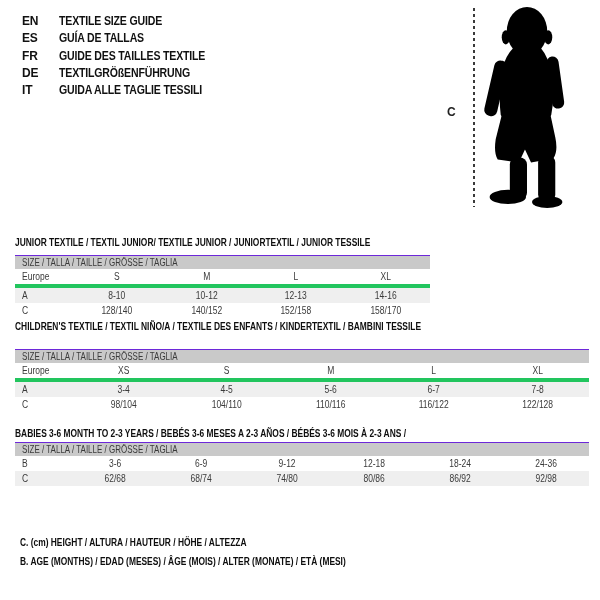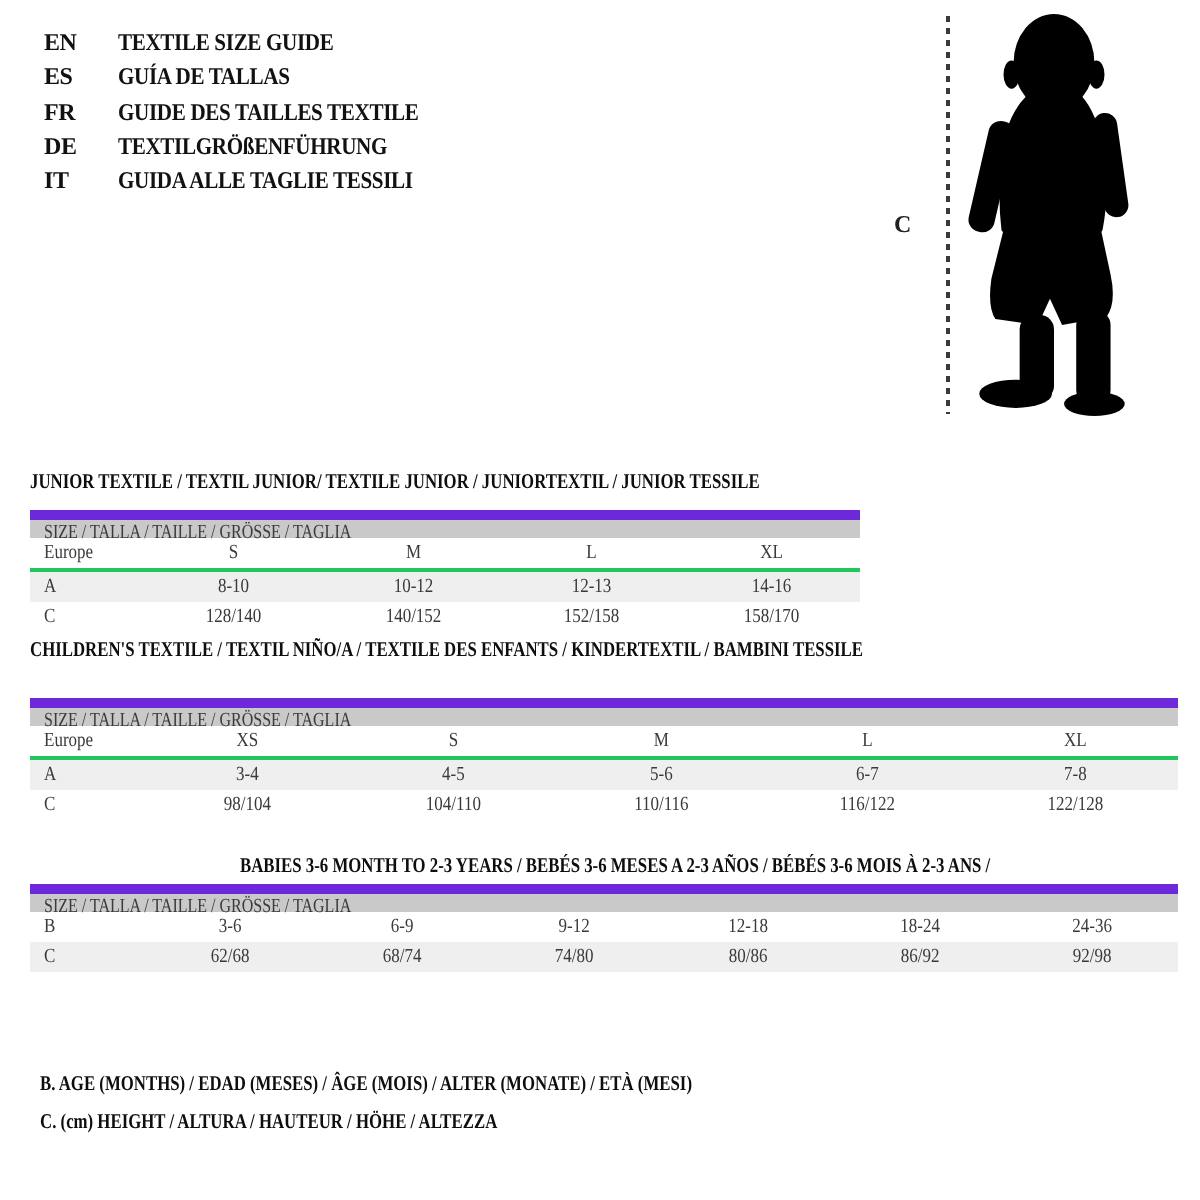--- a/index.html
+++ b/index.html
@@ -1,46 +1,46 @@
 <!DOCTYPE html>
 <html><head>
 <meta charset="utf-8">
 <style>
   html,body{margin:0;padding:0;background:#fff;}
   #sheet{
     position:relative;width:600px;height:600px;background:#ffffff;overflow:hidden;
-    font-family:Liberation Serif, serif;color:#111;
+    font-family:Liberation Sans, sans-serif;color:#111;
   }
   
   .cond{display:inline-block;transform:scaleX(0.80);transform-origin:0 50%;white-space:nowrap;}
   .condc{transform:scaleX(0.85);}
   
   .langs{position:absolute;left:22px;top:13px;display:grid;grid-template-columns:37px auto;}
   .langs span{font-size:12px;font-weight:bold;line-height:17.3px;letter-spacing:-0.2px;}
   .lang-title{transform:scaleX(0.88);transform-origin:0 50%;white-space:nowrap;display:inline-block;}
   
   .figure-label{position:absolute;left:447px;top:105px;font-size:12px;font-weight:bold;color:#222;}
   .measure-line{position:absolute;left:473px;top:8px;width:2px;height:199px;
     background:repeating-linear-gradient(#3a3a3a 0 3px,transparent 3px 6px);}
   .baby-svg{position:absolute;left:482px;top:6px;}
   
   .tblock{position:absolute;left:15px;}
   .ttitle{font-size:10.5px;font-weight:bold;color:#0e0e0e;line-height:12px;height:12px;}
   .ttitle2{font-size:10.5px;font-weight:bold;color:#0e0e0e;line-height:17px;height:17px;margin-top:4px;}
-  .band{background:#c9c9c9;border-top:5px solid #6d28d9;height:14px;line-height:14px;
+  .band{background:#c9c9c9;border-top:1px solid #6d28d9;height:14px;line-height:14px;
     font-size:10px;color:#3a3a3a;padding-left:7px;box-sizing:border-box;}
   .trow{display:flex;height:15px;line-height:15px;font-size:10px;color:#3a3a3a;}
   .trow .lbl{width:57px;padding-left:7px;box-sizing:border-box;}
   .trow .lbl .condl{display:inline-block;transform:scaleX(0.85);transform-origin:0 50%;}
   .trow .cell{flex:1;text-align:center;}
   .trow.striped{background:#efefef;}
-  .trow.divider{border-bottom:2px solid #22c55e;}
+  .trow.divider{border-bottom:4px solid #22c55e;}
   #t1{top:236px;width:415px;} #t1 .ttitle{margin-bottom:7px;}
   #t2{top:320px;width:574px;} #t2 .ttitle{margin-bottom:17px;}
-  #t3{top:425px;width:574px;} #t3 .ttitle{line-height:17px;height:17px;text-align:right;}
+  #t3{top:425px;width:574px;} #t3 .ttitle{line-height:17px;height:17px;}
   #t3 .ttitle2{margin:0 0 3px 0;}
   
   .notes{position:absolute;left:20px;top:533px;}
   .note-line{font-size:10.5px;font-weight:bold;line-height:19.3px;color:#0e0e0e;}
 </style>
 </head>
 <body>
 
 <div id="sheet">
 
@@ -147,17 +147,17 @@
       <span class="cell condc">62/68</span>
       <span class="cell condc">68/74</span>
       <span class="cell condc">74/80</span>
       <span class="cell condc">80/86</span>
       <span class="cell condc">86/92</span>
       <span class="cell condc">92/98</span>
     </div>
   </div>
 
   <div class="notes">
+    <div class="note-line"><span class="cond">C. (cm) HEIGHT / ALTURA / HAUTEUR / HÖHE / ALTEZZA</span></div>
     <div class="note-line"><span class="cond">B. AGE (MONTHS) / EDAD (MESES) / ÂGE (MOIS) / ALTER (MONATE) / ETÀ (MESI)</span></div>
-    <div class="note-line"><span class="cond">C. (cm) HEIGHT / ALTURA / HAUTEUR / HÖHE / ALTEZZA</span></div>
   </div>
 
 </div>
 
 </body></html>

